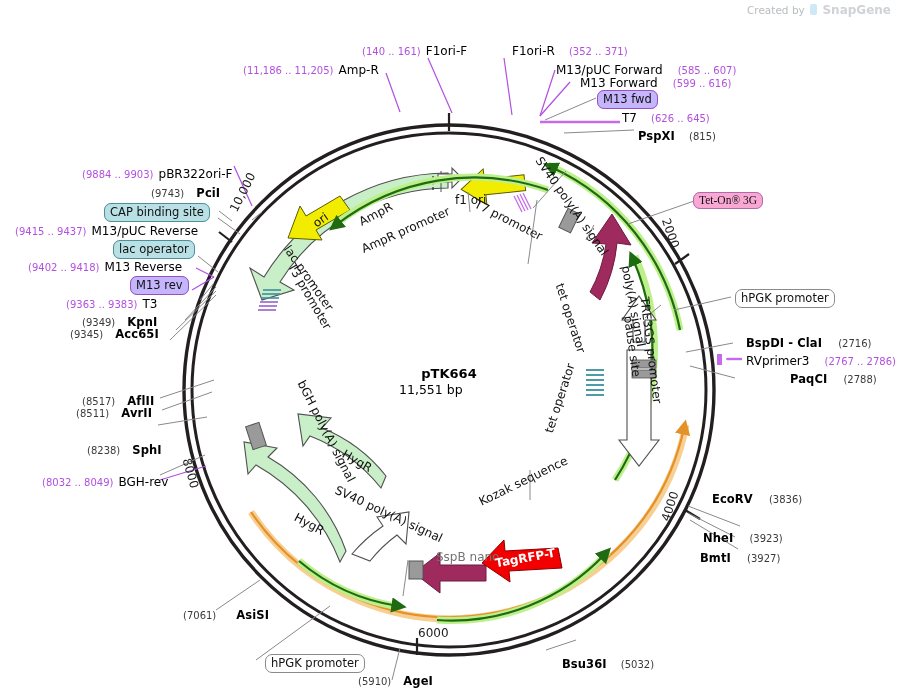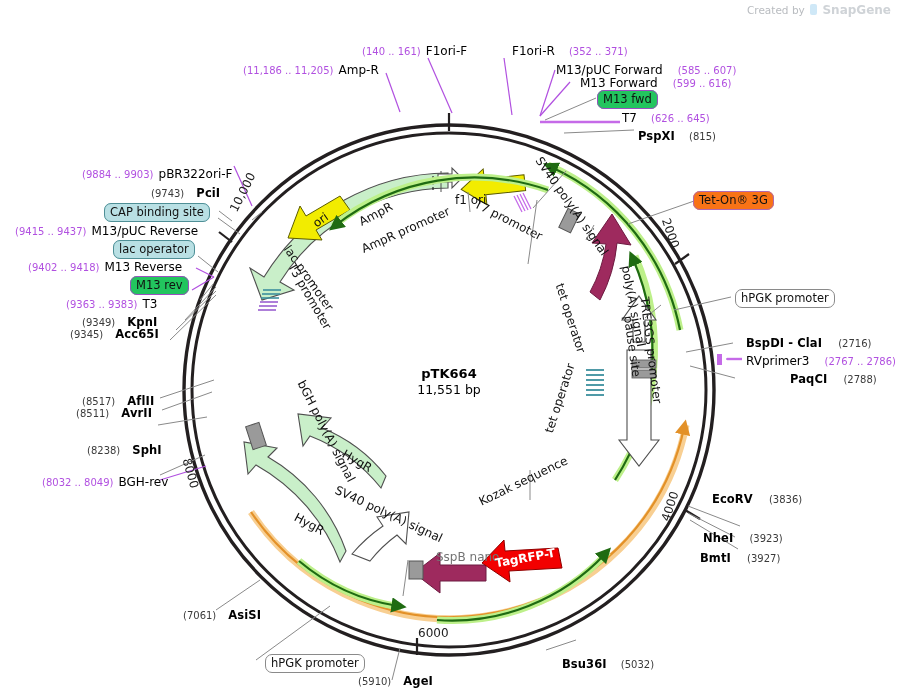--- a/index.html
+++ b/index.html
@@ -18,27 +18,27 @@
   
   .enz{font-family:"DejaVu Sans",sans-serif;font-size:11.5px;font-weight:bold;color:#000;letter-spacing:.1px;}
   .pos{font-family:"DejaVu Sans",sans-serif;font-size:10px;color:#3a3a3a;}
   .prim{font-family:"DejaVu Sans",sans-serif;font-size:12px;color:#000000;}
   .primpos{font-family:"DejaVu Sans",sans-serif;font-size:10px;color:#b150e0;}
   .boxed{
     font-family:"DejaVu Sans",sans-serif;font-size:11.5px;color:#111;
     border:1px solid #8a8a8a;border-radius:7px;padding:1px 5px 2px 5px;background:#fff;
   }
   .boxed.teal{background:#b9e0e4;border-color:#4f8f96;}
-  .boxed.violet{background:#22c55e;border-color:#9a4fc0;}
-  .boxed.pinkb{background:#f97316;border-color:#b06ab0;}
+  .boxed.violet{background:#c4b5fd;border-color:#9a4fc0;}
+  .boxed.pinkb{background:#f9a8d4;border-color:#b06ab0;font-family:Liberation Serif, serif;}
   .created{position:absolute;right:8px;top:3px;font-size:10.5px;color:#b9bcc0;font-family:"DejaVu Sans",sans-serif;}
   .created b{color:#cfd3d7;font-weight:bold;font-size:12px;}
 
   .ctr-title{position:absolute;text-align:center;font-weight:bold;font-size:13px;color:#000;}
-  .ctr-sub{position:absolute;text-align:center;font-size:12.5px;color:#000;}
+  .ctr-sub{position:absolute;font-size:12.5px;color:#000;}
 </style>
 </head>
 <body>
 
 <div id="stage">
 
 <svg id="map" viewBox="0 0 899 697">
   <defs>
     <marker id="ah-green" markerWidth="7" markerHeight="7" refX="3" refY="3.5" orient="auto">
       <path d="M0,0 L7,3.5 L0,7 z" fill="#2f7a1e"></path>
@@ -314,21 +314,21 @@
   <span class="enz" style="margin-left:7px;">SphI</span>
 </div>
 
 <div class="lbl" style="left:42px;top:473px;">
   <span class="primpos">(8032 .. 8049)</span>
   <span class="prim">BGH-rev</span>
 </div>
 
 <div class="lbl" style="left:183px;top:606px;">
   <span class="pos">(7061)</span>
-  <span class="enz" style="margin-left:7px;">AsiSI</span>
+  <span class="enz" style="margin-left:15px;">AsiSI</span>
 </div>
 
 <div class="lbl" style="left:265px;top:654px;">
   <span class="boxed">hPGK promoter</span>
 </div>
 
 <div class="lbl" style="left:358px;top:672px;">
   <span class="pos">(5910)</span>
   <span class="enz" style="margin-left:7px;">AgeI</span>
 </div>

